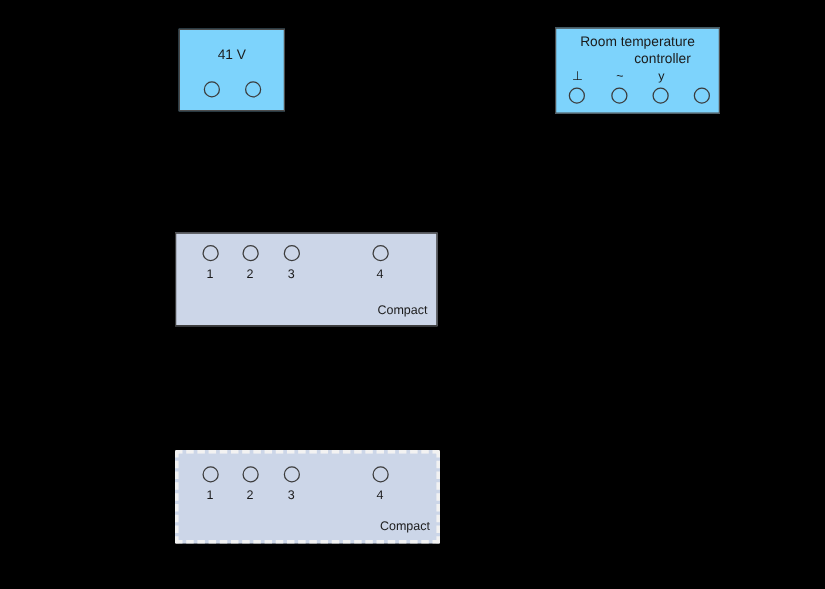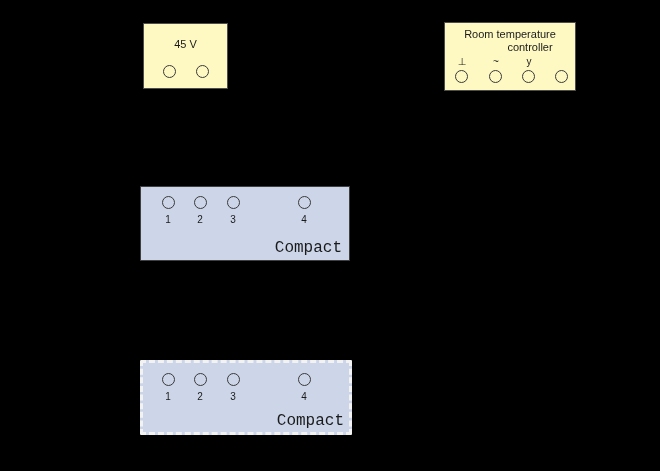--- a/index.html
+++ b/index.html
@@ -24,21 +24,21 @@
     background: #000000;
   }
 
   
   .block {
     position: absolute;
     box-sizing: border-box;
   }
 
   .block-gray {
-    background: #fef9c3;
+    background: #7dd3fc;
     border: 1px solid #4d4d4d;
   }
 
   .block-blue {
     background: #ccd6e8;
     border: 1px solid #3f3f3f;
   }
 
   .block-blue-dashed {
     background: #ccd6e8;
@@ -54,23 +54,23 @@
     text-align: center;
     color: #1a1a1a;
     font-size: 11px;
     line-height: 13px;
     font-family: "Liberation Sans", sans-serif;
   }
 
   .corner-label {
     position: absolute;
     color: #1a1a1a;
-    font-size: 16px;
+    font-size: 10px;
     line-height: 13px;
-    font-family: Liberation Mono, monospace;
+    font-family: Liberation Sans, sans-serif;
     white-space: nowrap;
   }
 
   
   .terminal {
     position: absolute;
     width: 13px;
     height: 13px;
     border: 1.4px solid #3a3a3a;
     border-radius: 50%;
@@ -98,21 +98,21 @@
     font-family: "Liberation Sans", sans-serif;
   }
 </style>
 </head>
 <body>
 
 <div class="canvas">
 
   <div class="block block-gray" style="left:143px; top:23px; width:85px; height:66px;">
 
-    <div class="block-title" style="top:14px;">45 V</div>
+    <div class="block-title" style="top:14px;">41 V</div>
 
     <div class="terminal" style="left:19px; top:41px;"></div>
     <div class="terminal" style="left:52px; top:41px;"></div>
   </div>
 
   <div class="block block-gray" style="left:444px; top:22px; width:132px; height:69px;">
 
     <div class="block-title" style="top:5px;">Room temperature</div>
     <div class="block-title" style="top:18px;padding-left:40px;">controller</div>
 

